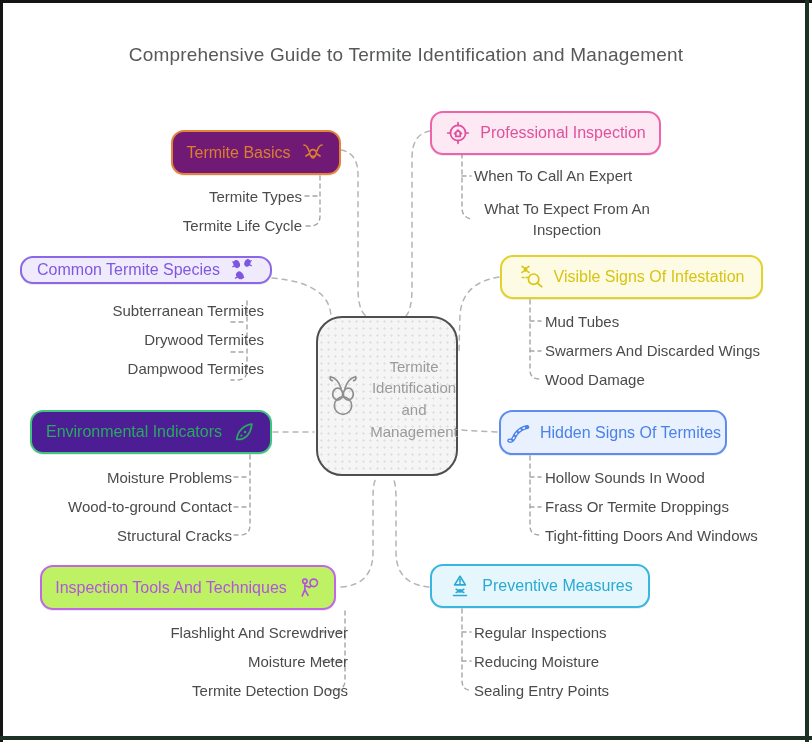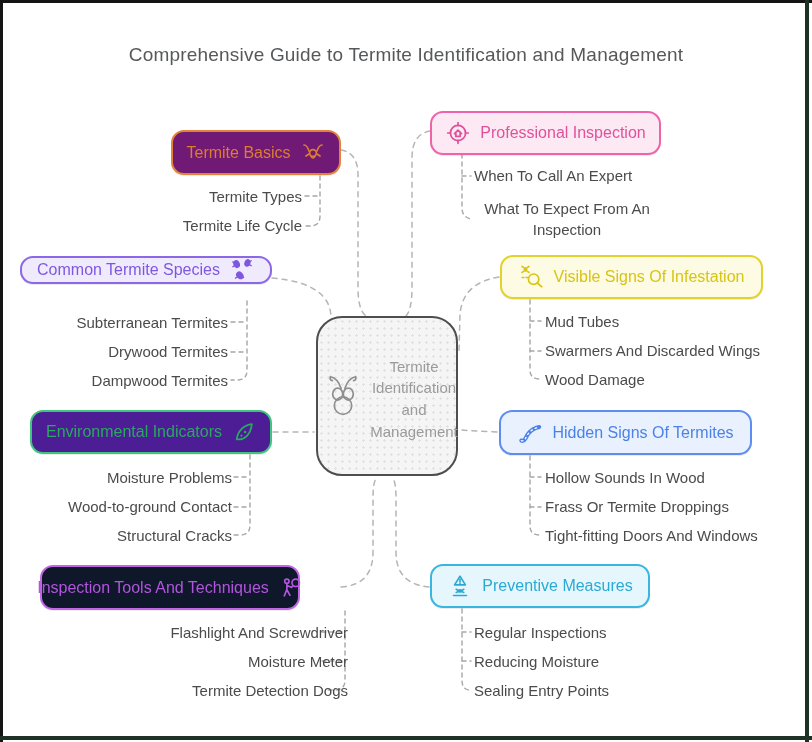--- a/index.html
+++ b/index.html
@@ -129,21 +129,21 @@
     <span class="blabel" style="color: rgb(126, 87, 224);">Common Termite Species</span>
     <span class="bicon" style="color: rgb(126, 87, 224);">
       <svg width="26" height="26" viewBox="0 0 24 24" fill="none" stroke="currentColor" stroke-width="1.2" stroke-linecap="round">
         <ellipse cx="7" cy="6.5" rx="2.4" ry="3.2" fill="currentColor" transform="rotate(-22 7 6.5)"></ellipse>
         <ellipse cx="17" cy="5.5" rx="2.2" ry="3" fill="currentColor" transform="rotate(18 17 5.5)"></ellipse>
         <ellipse cx="10" cy="17" rx="2.5" ry="3.3" fill="currentColor" transform="rotate(-40 10 17)"></ellipse>
         <path d="M3.5 4.5 l1.5 1 M3.5 9 l1.5-.8 M20.5 3.5 l-1.5 1 M20.5 8 l-1.5-.8 M6 19.5 l1.6-1 M13.5 19 l-1.5-1"></path>
       </svg>
     </span>
   </div>
-  <div class="items right-align" style="left:0px;top:308px;width:228px;">
+  <div class="items right-align" style="left:0px;top:296px;width:228px;padding-left:36px;">
     <div class="item">Subterranean Termites</div>
     <div class="item">Drywood Termites</div>
     <div class="item">Dampwood Termites</div>
   </div>
 
   <div class="branch" style="left: 30px; top: 410px; width: 242px; height: 44px; border-color: rgb(63, 196, 126); background-color: #4c1d95;">
     <span class="blabel" style="color: rgb(41, 169, 96);">Environmental Indicators</span>
     <span class="bicon" style="color: rgb(41, 169, 96);">
       <svg width="25" height="25" viewBox="0 0 24 24" fill="none" stroke="currentColor" stroke-width="1.7" stroke-linecap="round" stroke-linejoin="round">
         <path d="M20 4 C12.5 5 6.5 10 5.5 18.5 C13 19.5 19 14 20 4 Z"></path>
@@ -151,21 +151,21 @@
         <circle cx="10" cy="15" r="1" fill="currentColor" stroke="none"></circle>
       </svg>
     </span>
   </div>
   <div class="items right-align" style="left:0px;top:463px;width:232px;">
     <div class="item">Moisture Problems</div>
     <div class="item">Wood-to-ground Contact</div>
     <div class="item">Structural Cracks</div>
   </div>
 
-  <div class="branch" style="left: 40px; top: 565px; width: 260px; height: 45px; border-color: rgb(193, 103, 230); background-color: #0f172a;">
+  <div class="branch" style="left: 40px; top: 565px; width: 296px; height: 45px; border-color: rgb(193, 103, 230); background-color: #bef264;">
     <span class="blabel" style="color: rgb(178, 84, 222);">Inspection Tools And Techniques</span>
     <span class="bicon" style="color: rgb(178, 84, 222);">
       <svg width="25" height="25" viewBox="0 0 24 24" fill="none" stroke="currentColor" stroke-width="1.6" stroke-linecap="round">
         <circle cx="8.5" cy="6" r="2.1"></circle>
         <path d="M8.5 8.2 V14 M8.5 10 l4.5 1.8 M8.5 14 l-2.5 6 M8.5 14 l3 5.5"></path>
         <circle cx="17" cy="7.5" r="3.6"></circle>
         <path d="M14.6 10.2 L12.8 12"></path>
       </svg>
     </span>
   </div>
@@ -201,21 +201,21 @@
       </svg>
     </span>
     <span class="blabel" style="color: rgb(216, 196, 20);">Visible Signs Of Infestation</span>
   </div>
   <div class="items left-align" style="left:545px;top:307px;width:250px;">
     <div class="item">Mud Tubes</div>
     <div class="item">Swarmers And Discarded Wings</div>
     <div class="item">Wood Damage</div>
   </div>
 
-  <div class="branch" style="left: 499px; top: 410px; width: 253px; height: 45px; border-color: rgb(93, 141, 239); background-color: rgb(234, 241, 254);">
+  <div class="branch" style="left: 499px; top: 410px; width: 228px; height: 45px; border-color: rgb(93, 141, 239); background-color: rgb(234, 241, 254);">
     <span class="bicon" style="color: rgb(74, 130, 232);">
       <svg width="26" height="26" viewBox="0 0 24 24" fill="none" stroke-linecap="round">
         <path d="M4 19 C7.5 20.5 8 15.5 10.5 12.5 C13 9.5 16 7.5 20.5 6.5" stroke="currentColor" stroke-width="3.8"></path>
         <path d="M4 19 C7.5 20.5 8 15.5 10.5 12.5 C13 9.5 16 7.5 20.5 6.5" stroke="#ffffff" stroke-width="1.2" stroke-dasharray="1.5 3"></path>
       </svg>
     </span>
     <span class="blabel" style="color: rgb(74, 130, 232);">Hidden Signs Of Termites</span>
   </div>
   <div class="items left-align" style="left:545px;top:463px;width:260px;">
     <div class="item">Hollow Sounds In Wood</div>

